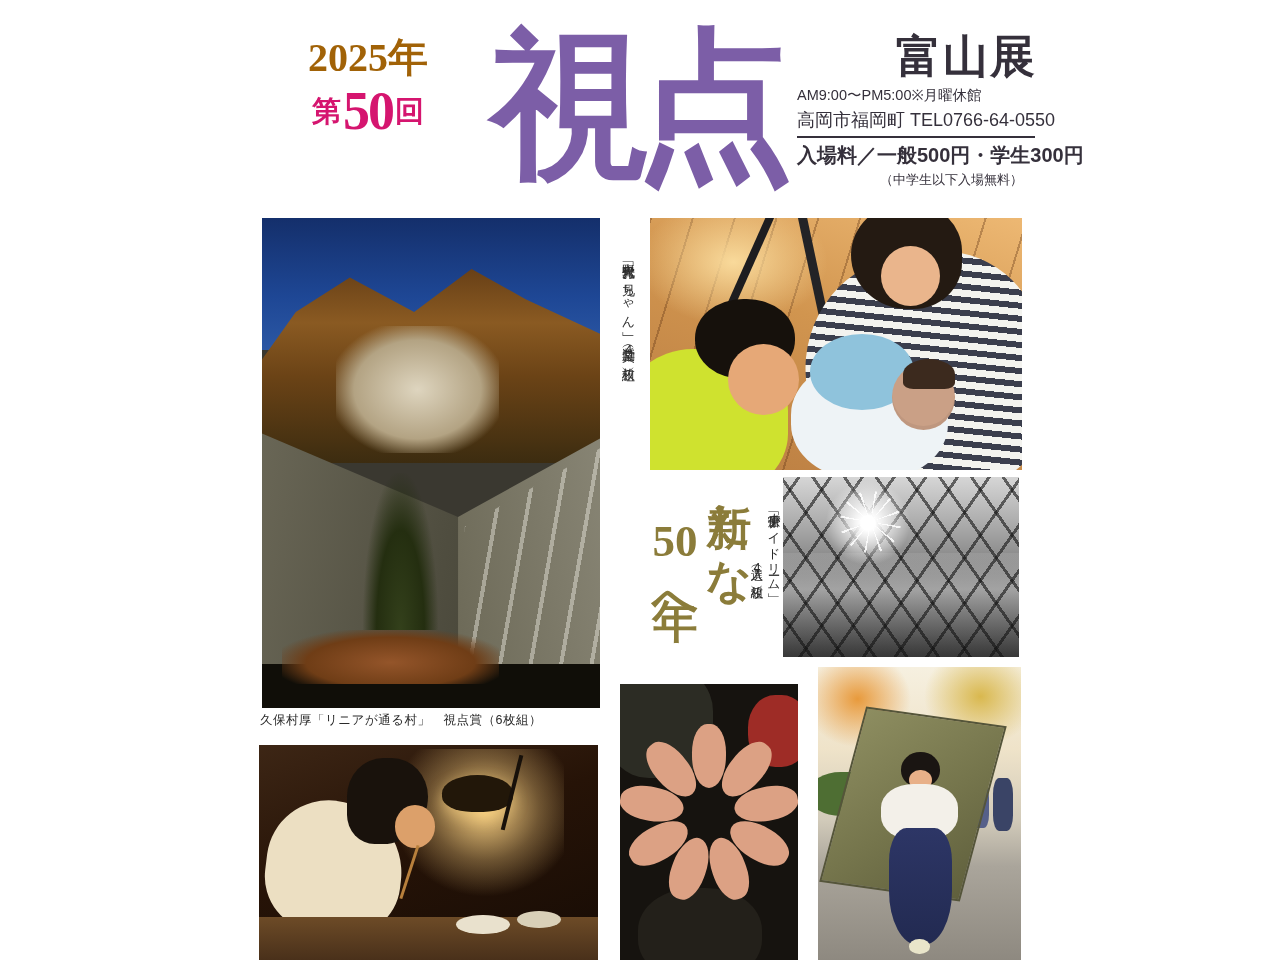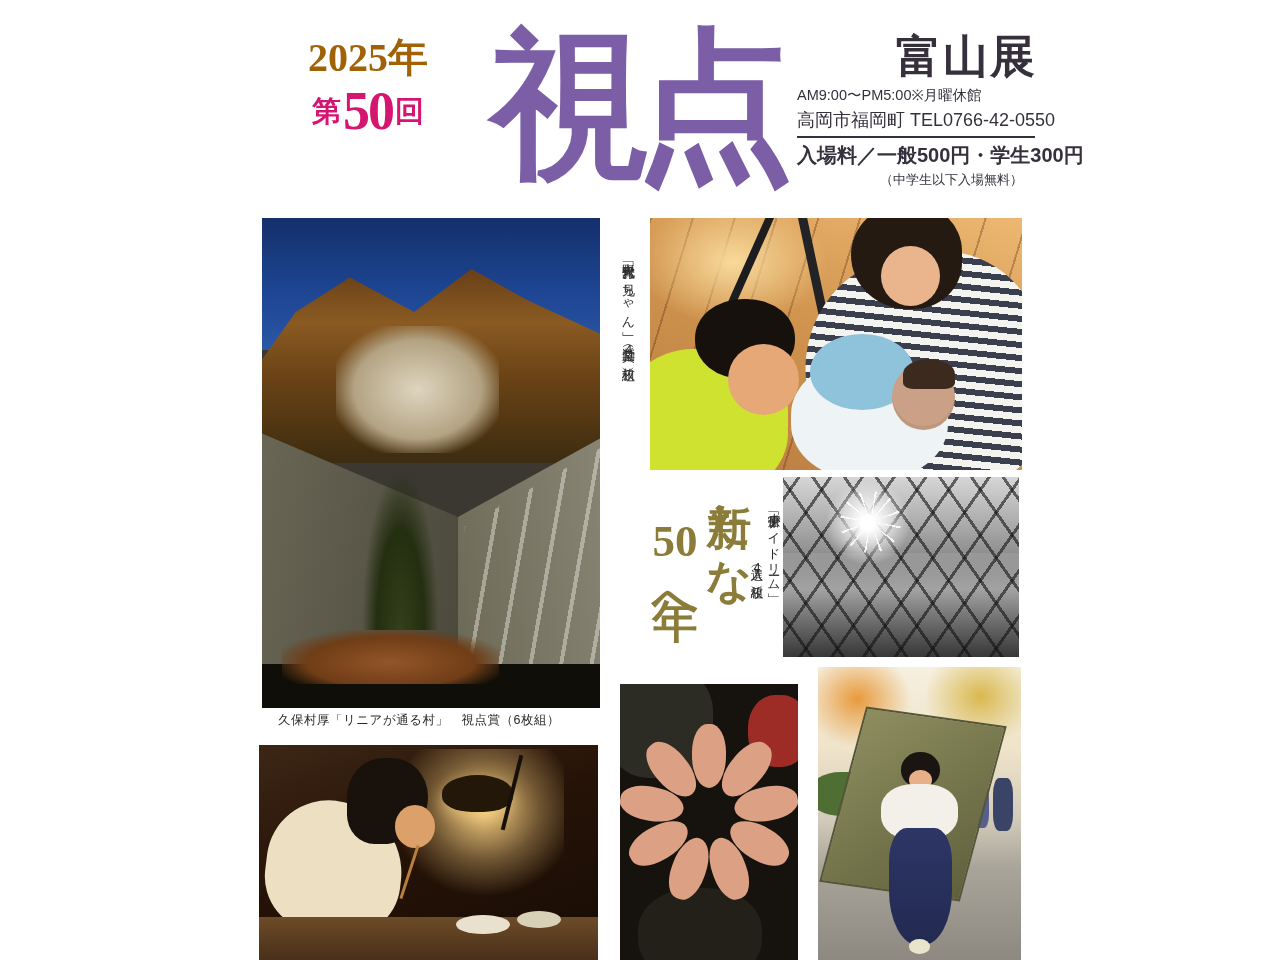--- a/index.html
+++ b/index.html
@@ -32,21 +32,21 @@
   .date-sep{font-size:24px;position:relative;top:-16px;margin:0 -1px;font-weight:700;}
   .hours{margin-top:5px;font-size:14.5px;letter-spacing:0;white-space:nowrap;}
   .venue-name{margin-top:2px;font-size:22.5px;font-weight:800;letter-spacing:0.5px;white-space:nowrap;}
   .address{margin-top:3px;font-size:18px;white-space:nowrap;}
   .divider{margin-top:4px;border-top:2px solid #35303b;width:238px;height:0;}
   .admission{margin-top:4px;font-size:20px;font-weight:800;white-space:nowrap;}
   .admission-note{margin-top:2px;font-size:13px;text-align:right;padding-right:14px;white-space:nowrap;}
 
   
   .cap{color:#2a2a2a;}
-  .cap-main{left:278px;top:712px;font-size:12.5px;letter-spacing:0.5px;white-space:nowrap;}
+  .cap-main{left:260px;top:712px;font-size:12.5px;letter-spacing:0.5px;white-space:nowrap;}
   .cap-vert{writing-mode:vertical-rl;text-orientation:upright;font-size:13px;letter-spacing:1px;}
   .cap-family{left:619px;top:253px;height:215px;}
   .cap-daydream{left:748px;top:503px;height:165px;font-size:12.5px;}
   .cap-daydream .col2{padding-top:55px;}
 
   
   .slogan{left:648px;top:466px;height:225px;writing-mode:vertical-rl;text-orientation:upright;
           font-family:"Liberation Serif",serif;color:#8b7c3a;font-size:45px;font-weight:600;
           letter-spacing:5px;line-height:1.2;}
   .slogan .col2{padding-top:52px;}
@@ -171,21 +171,21 @@
     <span class="small">第</span>
     <span class="big">50</span>
     <span class="small">回</span>
   </div>
 
   <div class="abs title">視点</div>
 
   <div class="abs info">
     <div class="venue-exh">富山展</div>
     <div class="hours">AM9:00〜PM5:00※月曜休館</div>
-    <div class="address">高岡市福岡町 TEL0766-42-0550</div>
+    <div class="address">高岡市福岡町 TEL0766-64-0550</div>
     <div class="divider"></div>
     <div class="admission">入場料／一般500円・学生300円</div>
     <div class="admission-note">（中学生以下入場無料）</div>
   </div>
 
   <div class="abs photo p-main">
     <div class="mp-sky"></div>
     <div class="mp-mountain"></div>
     <div class="mp-rock"></div>
     <div class="mp-wall-left"></div>

